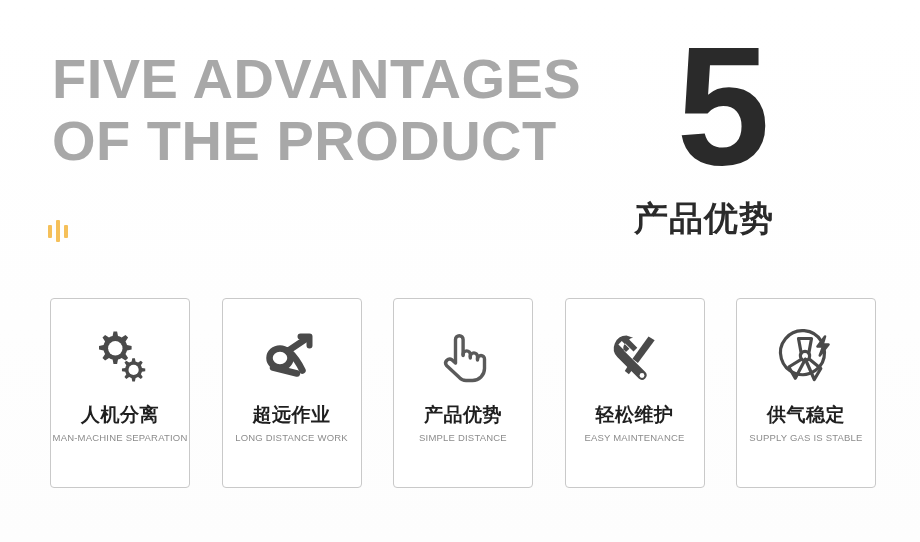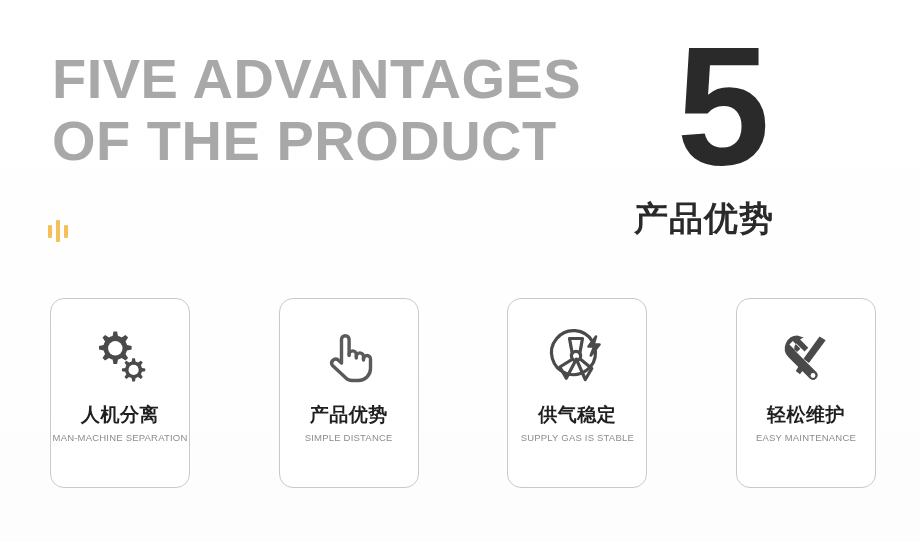--- a/index.html
+++ b/index.html
@@ -97,21 +97,21 @@
     height: 190px;
     display: flex;
     justify-content: space-between;
   }
 
   .card {
     width: 140px;
     height: 190px;
     box-sizing: border-box;
     border: 1px solid #c9c9c9;
-    border-radius: 14px;
+    border-radius: 4px;
     background: #ffffff;
     display: flex;
     flex-direction: column;
     align-items: center;
     position: relative;
   }
 
   .card-icon {
     margin-top: 26px;
     width: 62px;
@@ -176,60 +176,73 @@
           <path d="M24.5 6.5 l3.6 0 0.9 4.6 a13.5 13.5 0 0 1 3.6 1.5 l3.9-2.6 2.6 2.6 -2.6 3.9 a13.5 13.5 0 0 1 1.5 3.6 l4.6 0.9 0 3.6 -4.6 0.9 a13.5 13.5 0 0 1 -1.5 3.6 l2.6 3.9 -2.6 2.6 -3.9-2.6 a13.5 13.5 0 0 1 -3.6 1.5 l-0.9 4.6 -3.6 0 -0.9-4.6 a13.5 13.5 0 0 1 -3.6-1.5 l-3.9 2.6 -2.6-2.6 2.6-3.9 a13.5 13.5 0 0 1 -1.5-3.6 l-4.6-0.9 0-3.6 4.6-0.9 a13.5 13.5 0 0 1 1.5-3.6 l-2.6-3.9 2.6-2.6 3.9 2.6 a13.5 13.5 0 0 1 3.6-1.5 z"></path>
           <circle cx="26.3" cy="23.3" r="7.2" fill="#ffffff"></circle>
           <path d="M43.3 33.2 l2.6 0 0.65 3.3 a9.6 9.6 0 0 1 2.55 1.06 l2.78-1.85 1.85 1.85 -1.85 2.78 a9.6 9.6 0 0 1 1.06 2.55 l3.3 0.65 0 2.6 -3.3 0.65 a9.6 9.6 0 0 1 -1.06 2.55 l1.85 2.78 -1.85 1.85 -2.78-1.85 a9.6 9.6 0 0 1 -2.55 1.06 l-0.65 3.3 -2.6 0 -0.65-3.3 a9.6 9.6 0 0 1 -2.55-1.06 l-2.78 1.85 -1.85-1.85 1.85-2.78 a9.6 9.6 0 0 1 -1.06-2.55 l-3.3-0.65 0-2.6 3.3-0.65 a9.6 9.6 0 0 1 1.06-2.55 l-1.85-2.78 1.85-1.85 2.78 1.85 a9.6 9.6 0 0 1 2.55-1.06 z"></path>
           <circle cx="44.6" cy="44.9" r="5.1" fill="#ffffff"></circle>
         </svg>
       </div>
       <div class="card-title">人机分离</div>
       <div class="card-sub">MAN-MACHINE SEPARATION</div>
     </div>
 
+    <div class="card">
+      <div class="card-icon">
+        <svg width="62" height="62" viewBox="0 0 62 62" fill="none" stroke="#4a4a4a" stroke-width="6.5" stroke-linecap="round" stroke-linejoin="round">
+          <ellipse cx="19" cy="33" rx="10.5" ry="9.5"></ellipse>
+          <path d="M26.5 26.2 L47 12.5"></path>
+          <path d="M12 42.5 L36 48.5"></path>
+          <path d="M27 25.5 C33 31 37 36 41.5 45.5"></path>
+          <path d="M39.5 11.5 L48.5 11.5 L48.5 20.5" stroke-width="6" fill="none"></path>
+        </svg>
+      </div>
+      <div class="card-title">超远作业</div>
+      <div class="card-sub">LONG DISTANCE WORK</div>
+    </div>
 
     <div class="card">
       <div class="card-icon">
         <svg width="62" height="62" viewBox="0 0 62 62" fill="none" stroke="#5a5a5a" stroke-width="3.4" stroke-linecap="round" stroke-linejoin="round">
           <path d="M23.5 37.5 L23.5 14.5 a3.8 3.8 0 0 1 7.6 0 L31.1 30.5"></path>
           <path d="M31.1 29.5 a3.6 3.6 0 0 1 7.2 0 L38.3 33"></path>
           <path d="M38.3 31.5 a3.6 3.6 0 0 1 7.2 0 L45.5 35"></path>
           <path d="M45.5 34 a3.5 3.5 0 0 1 7 0 l0 9.5 a12 12 0 0 1 -12 12 l-6.5 0 a9 9 0 0 1 -6.6-2.9 L14.5 40.5 a4 4 0 0 1 5.6-5.6 L23.5 38"></path>
         </svg>
       </div>
       <div class="card-title">产品优势</div>
       <div class="card-sub">SIMPLE DISTANCE</div>
+    </div>
+
+    <div class="card">
+      <div class="card-icon">
+        <svg width="62" height="62" viewBox="0 0 62 62" fill="#4a4a4a">
+
+          <path d="M22.5 10.5 a12.8 12.8 0 0 0 -9 21.8 l21.3 21.3 a4.6 4.6 0 0 0 6.5-6.5 L20 25.8 a6.4 6.4 0 0 1 1.2-7.3 l0.1-0.1 8.2 8.2 3.8-3.8 -8.2-8.2 a6.4 6.4 0 0 1 4-1.8 z M17.8 16.1 l7.6 7.6 -3.4 3.4 -7.6-7.6 z"></path>
+          <path d="M13.5 31.2 l5.3-5.3 6.2 6.2 -5.3 5.3 z"></path>
+          <circle cx="38" cy="50.5" r="2.4" fill="#ffffff"></circle>
+
+          <path d="M44.5 11.5 l6.2 3.8 -16.8 22.6 -5.4-4.2 z"></path>
+          <path d="M27.2 35.4 l5.2 4 -7.5 9.8 -4.1-3.2 z"></path>
+          <path d="M40.2 13.3 l2.0 1.4 -14.0 19.2 -2.0-1.5 z" fill="#ffffff" opacity="0.0"></path>
+        </svg>
+      </div>
+      <div class="card-title">轻松维护</div>
+      <div class="card-sub">EASY MAINTENANCE</div>
     </div>
 
     <div class="card">
       <div class="card-icon">
         <svg width="62" height="62" viewBox="0 0 62 62" fill="none" stroke="#4a4a4a" stroke-width="3.2" stroke-linecap="round" stroke-linejoin="round">
           <path d="M46.5 16.5 A22 22 0 1 0 49.5 27 A22 22 0 0 0 46.5 16.5"></path>
           <circle cx="30" cy="31" r="4.6"></circle>
           <path d="M26.2 28.2 L23.5 13.5 L36.5 13.5 L33.8 28.2"></path>
           <path d="M26.6 34.2 L13.8 42 L20.3 53.2 L30.3 34.2"></path>
           <path d="M34.2 34 L45.8 43.5 L39.3 54.5 L30.5 34.5"></path>
           <path d="M50 11.5 L42.5 21.5 L48.2 21.5 L44.8 30.5 L53.5 19.5 L47.6 19.5 Z" fill="#4a4a4a" stroke-width="2.6"></path>
         </svg>
       </div>
       <div class="card-title">供气稳定</div>
       <div class="card-sub">SUPPLY GAS IS STABLE</div>
     </div>
 
-    <div class="card">
-      <div class="card-icon">
-        <svg width="62" height="62" viewBox="0 0 62 62" fill="#4a4a4a">
-
-          <path d="M22.5 10.5 a12.8 12.8 0 0 0 -9 21.8 l21.3 21.3 a4.6 4.6 0 0 0 6.5-6.5 L20 25.8 a6.4 6.4 0 0 1 1.2-7.3 l0.1-0.1 8.2 8.2 3.8-3.8 -8.2-8.2 a6.4 6.4 0 0 1 4-1.8 z M17.8 16.1 l7.6 7.6 -3.4 3.4 -7.6-7.6 z"></path>
-          <path d="M13.5 31.2 l5.3-5.3 6.2 6.2 -5.3 5.3 z"></path>
-          <circle cx="38" cy="50.5" r="2.4" fill="#ffffff"></circle>
-
-          <path d="M44.5 11.5 l6.2 3.8 -16.8 22.6 -5.4-4.2 z"></path>
-          <path d="M27.2 35.4 l5.2 4 -7.5 9.8 -4.1-3.2 z"></path>
-          <path d="M40.2 13.3 l2.0 1.4 -14.0 19.2 -2.0-1.5 z" fill="#ffffff" opacity="0.0"></path>
-        </svg>
-      </div>
-      <div class="card-title">轻松维护</div>
-      <div class="card-sub">EASY MAINTENANCE</div>
-    </div>
-
   </div>
 </div>
 
 </body></html>

